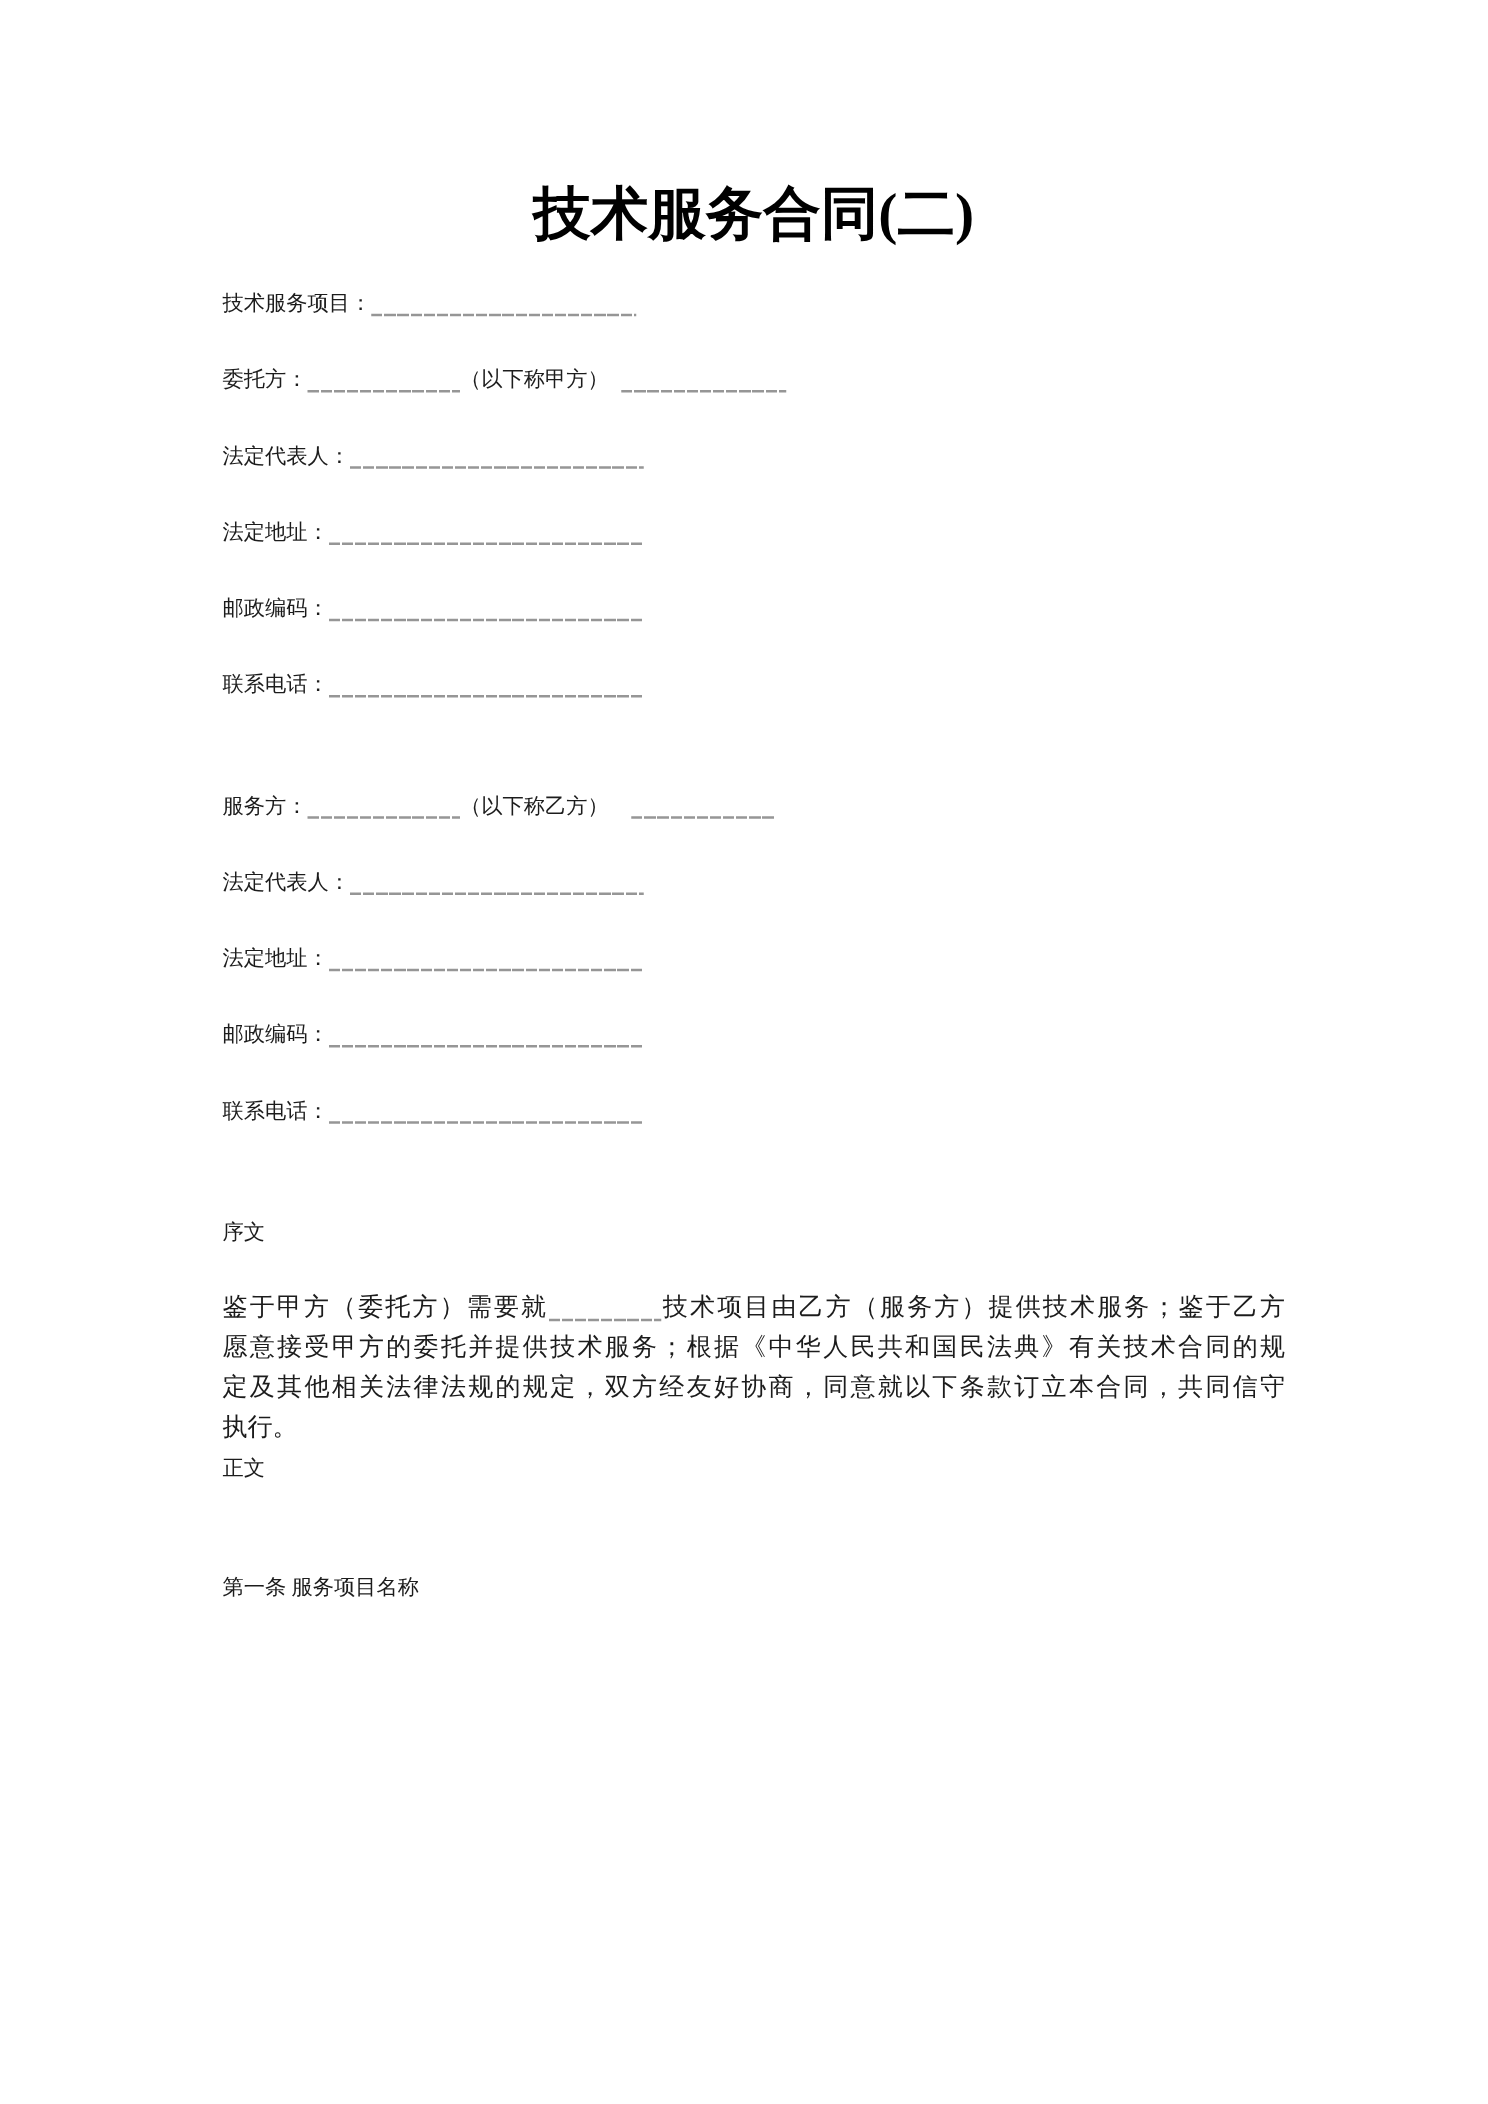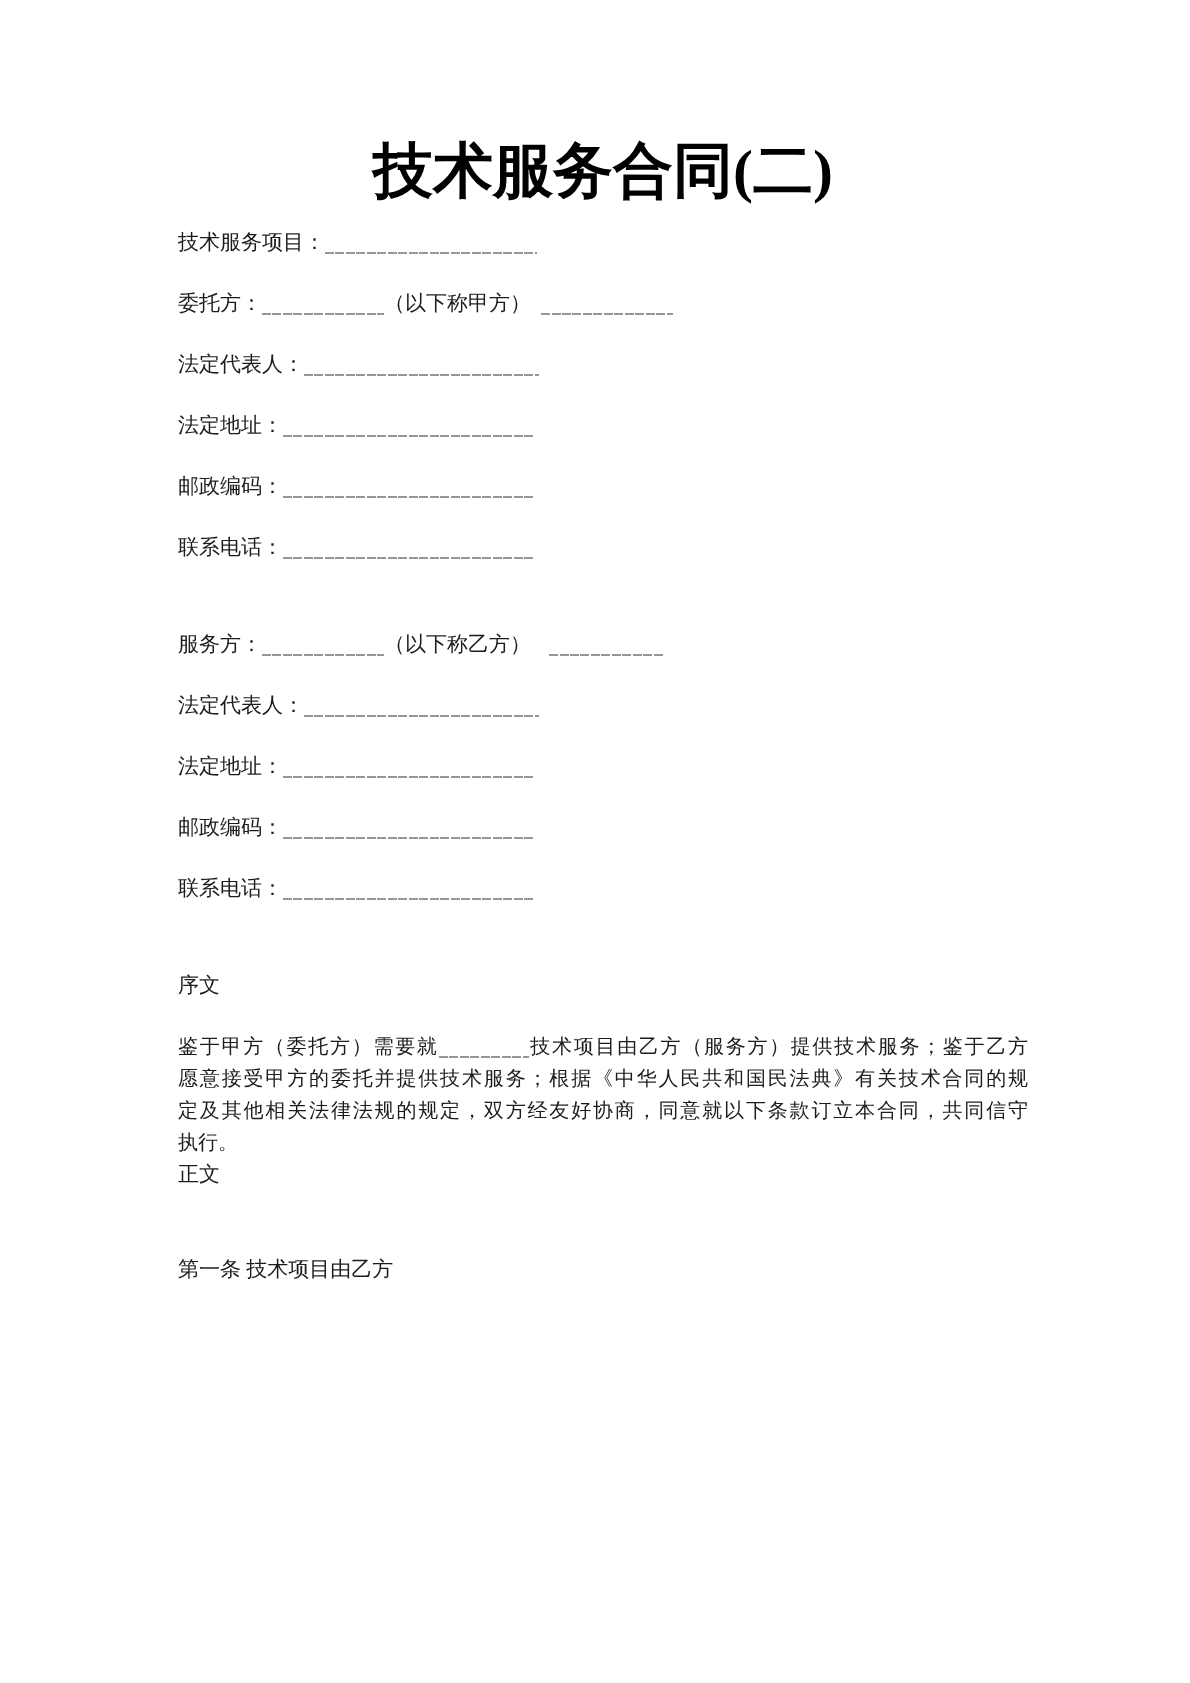--- a/index.html
+++ b/index.html
@@ -9,29 +9,29 @@
     margin:0 auto;
     background:#ffffff;
     box-sizing:border-box;
     padding:142px 162px 0 178px;
     font-family:"Liberation Serif","DejaVu Serif",serif;
     color:#1c1c1c;
     overflow:hidden;
   }
   .title{
     margin:0 0 26px 0;
-    font-size:60px;
+    font-size:46px;
     line-height:58px;
     font-weight:700;
     text-align:center;
     color:#000000;
     white-space:nowrap;
   }
   .ln{
-    font-size:21px;
+    font-size:17px;
     line-height:33px;
     margin:0 0 28px 0;
     white-space:nowrap;
   }
   .mb-gap{margin-bottom:64px;}
   .mb-sec{margin-bottom:62px;}
   .mb-art{margin-bottom:27px;}
   .blank{
     display:inline-block;
     height:24px;
@@ -121,16 +121,16 @@
 
   <div class="para mb-sec">
     <div class="jl"><span>鉴于甲方（委托方）需要就</span><span class="blank bw-pre"></span><span>技术项目由乙方（服务方）提供技术服务；鉴于乙方</span></div>
     <div class="jl">愿意接受甲方的委托并提供技术服务；根据《中华人民共和国民法典》有关技术合同的规</div>
     <div class="jl">定及其他相关法律法规的规定，双方经友好协商，同意就以下条款订立本合同，共同信守</div>
     <div>执行。</div>
   </div>
 
   <div class="ln mb-sec">正文</div>
 
-  <div class="ln mb-art">第一条 技术项目由乙方</div>
+  <div class="ln mb-art">第一条 服务项目名称</div>
 
 
 </div>
 
 </body></html>

